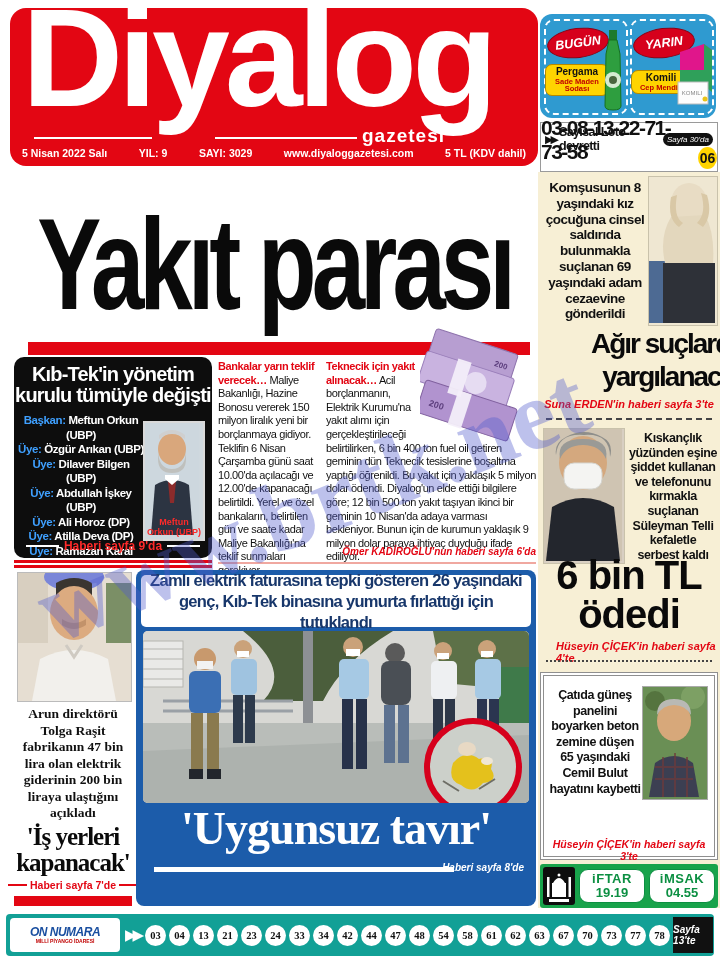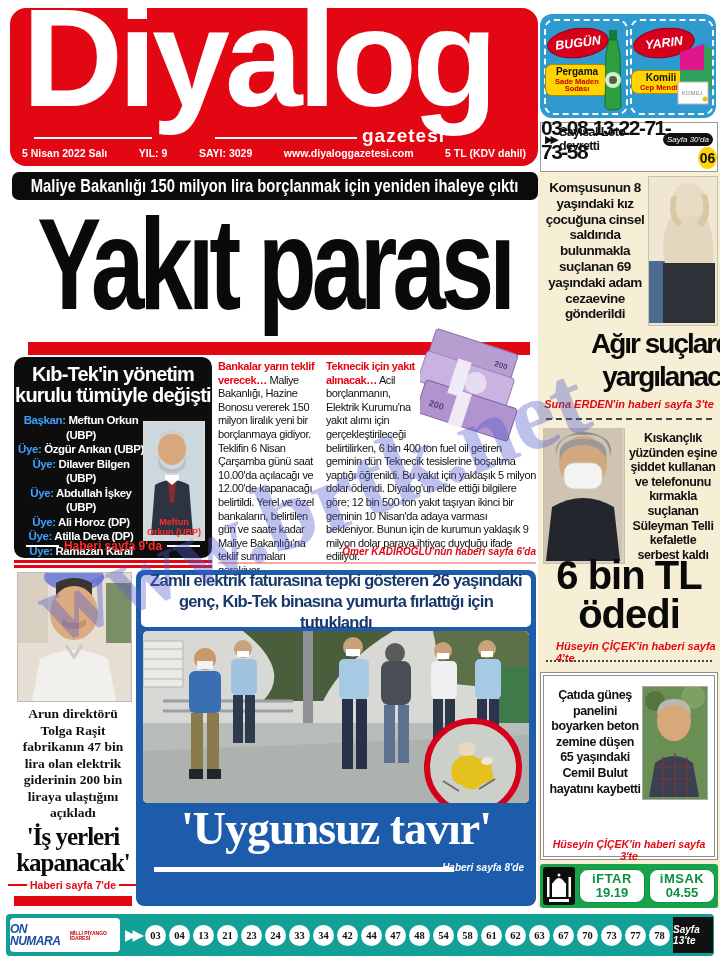--- a/index.html
+++ b/index.html
@@ -133,21 +133,21 @@
   .mosque{width:32px;height:38px;background:#0d0d0d;border-radius:3px;flex:0 0 auto;}
   .ptime{flex:1;background:#fff;border-radius:9px;border:1px solid #0c8f42;text-align:center;
          padding:2px 0;line-height:1.05;}
   .ptime .pl{display:block;color:#0c8f42;font-weight:bold;font-size:13px;letter-spacing:0.5px;}
   .ptime .pt{display:block;color:#0c8f42;font-weight:bold;font-size:13px;}
 
   
   .strip{left:6px;top:914px;width:708px;height:42px;background:#12a096;border-radius:4px;
          display:flex;align-items:center;gap:3px;padding:0 4px;box-sizing:border-box;}
   .onlogo{width:110px;height:34px;background:#fff;border-radius:4px;flex:0 0 auto;
-          display:flex;flex-direction:row;align-items:center;justify-content:center;line-height:1;}
+          display:flex;flex-direction:column;align-items:center;justify-content:center;line-height:1;}
   .onlogo .main{color:#1a4fa0;font-weight:bold;font-style:italic;font-size:12px;letter-spacing:-0.5px;}
   .onlogo .sub{color:#c00000;font-weight:bold;font-size:5px;margin-top:1px;}
   .chev{color:#fff;font-size:15px;letter-spacing:-4px;margin:0 2px;flex:0 0 auto;}
   .ball{width:21px;height:21px;background:#fff;border-radius:50%;display:flex;align-items:center;
         justify-content:center;font-weight:bold;font-size:10.5px;color:#111;flex:0 0 auto;
         font-family:"Liberation Serif",serif;}
   .pagebox{margin-left:auto;width:40px;height:36px;background:#111;color:#fff;font-weight:bold;
            font-size:10px;font-style:italic;display:flex;flex-direction:column;align-items:center;
            justify-content:center;line-height:1.15;flex:0 0 auto;}
 
@@ -216,23 +216,20 @@
       <span class="loto-label">Sayısal Loto devretti</span>
       <span class="loto-dash"></span>
       <span class="loto-badge">Sayfa 30'da</span>
     </div>
     <div class="abs loto-nums">
       <span class="loto-numstr">03-08-13-22-71-73-58</span>
       <span class="loto-extra">06</span>
     </div>
   </div>
 
-  <div class="abs banner">
-    <span>Maliye Bakanlığı 150 milyon lira borçlanmak için yeniden ihaleye çıktı</span>
-  </div>
   <div class="abs redbar-main"></div>
   <div class="abs headline">Yakıt parası</div>
 
   <svg class="abs" style="left:420px;top:316px;z-index:30;" width="126" height="130" viewBox="0 0 126 130">
     <g transform="rotate(18 60 60)">
       <rect x="4" y="28" width="86" height="30" rx="3" fill="#b79ed1" stroke="#8f74ad"></rect>
       <rect x="2" y="52" width="92" height="32" rx="3" fill="#c9b3e0" stroke="#9a7fba"></rect>
       <rect x="10" y="80" width="96" height="34" rx="3" fill="#b193cf" stroke="#81619f"></rect>
       <circle cx="58" cy="68" r="11" fill="#e6dcf2"></circle>
       <rect x="34" y="50" width="14" height="36" fill="#f3eef9" opacity="0.95"></rect>

